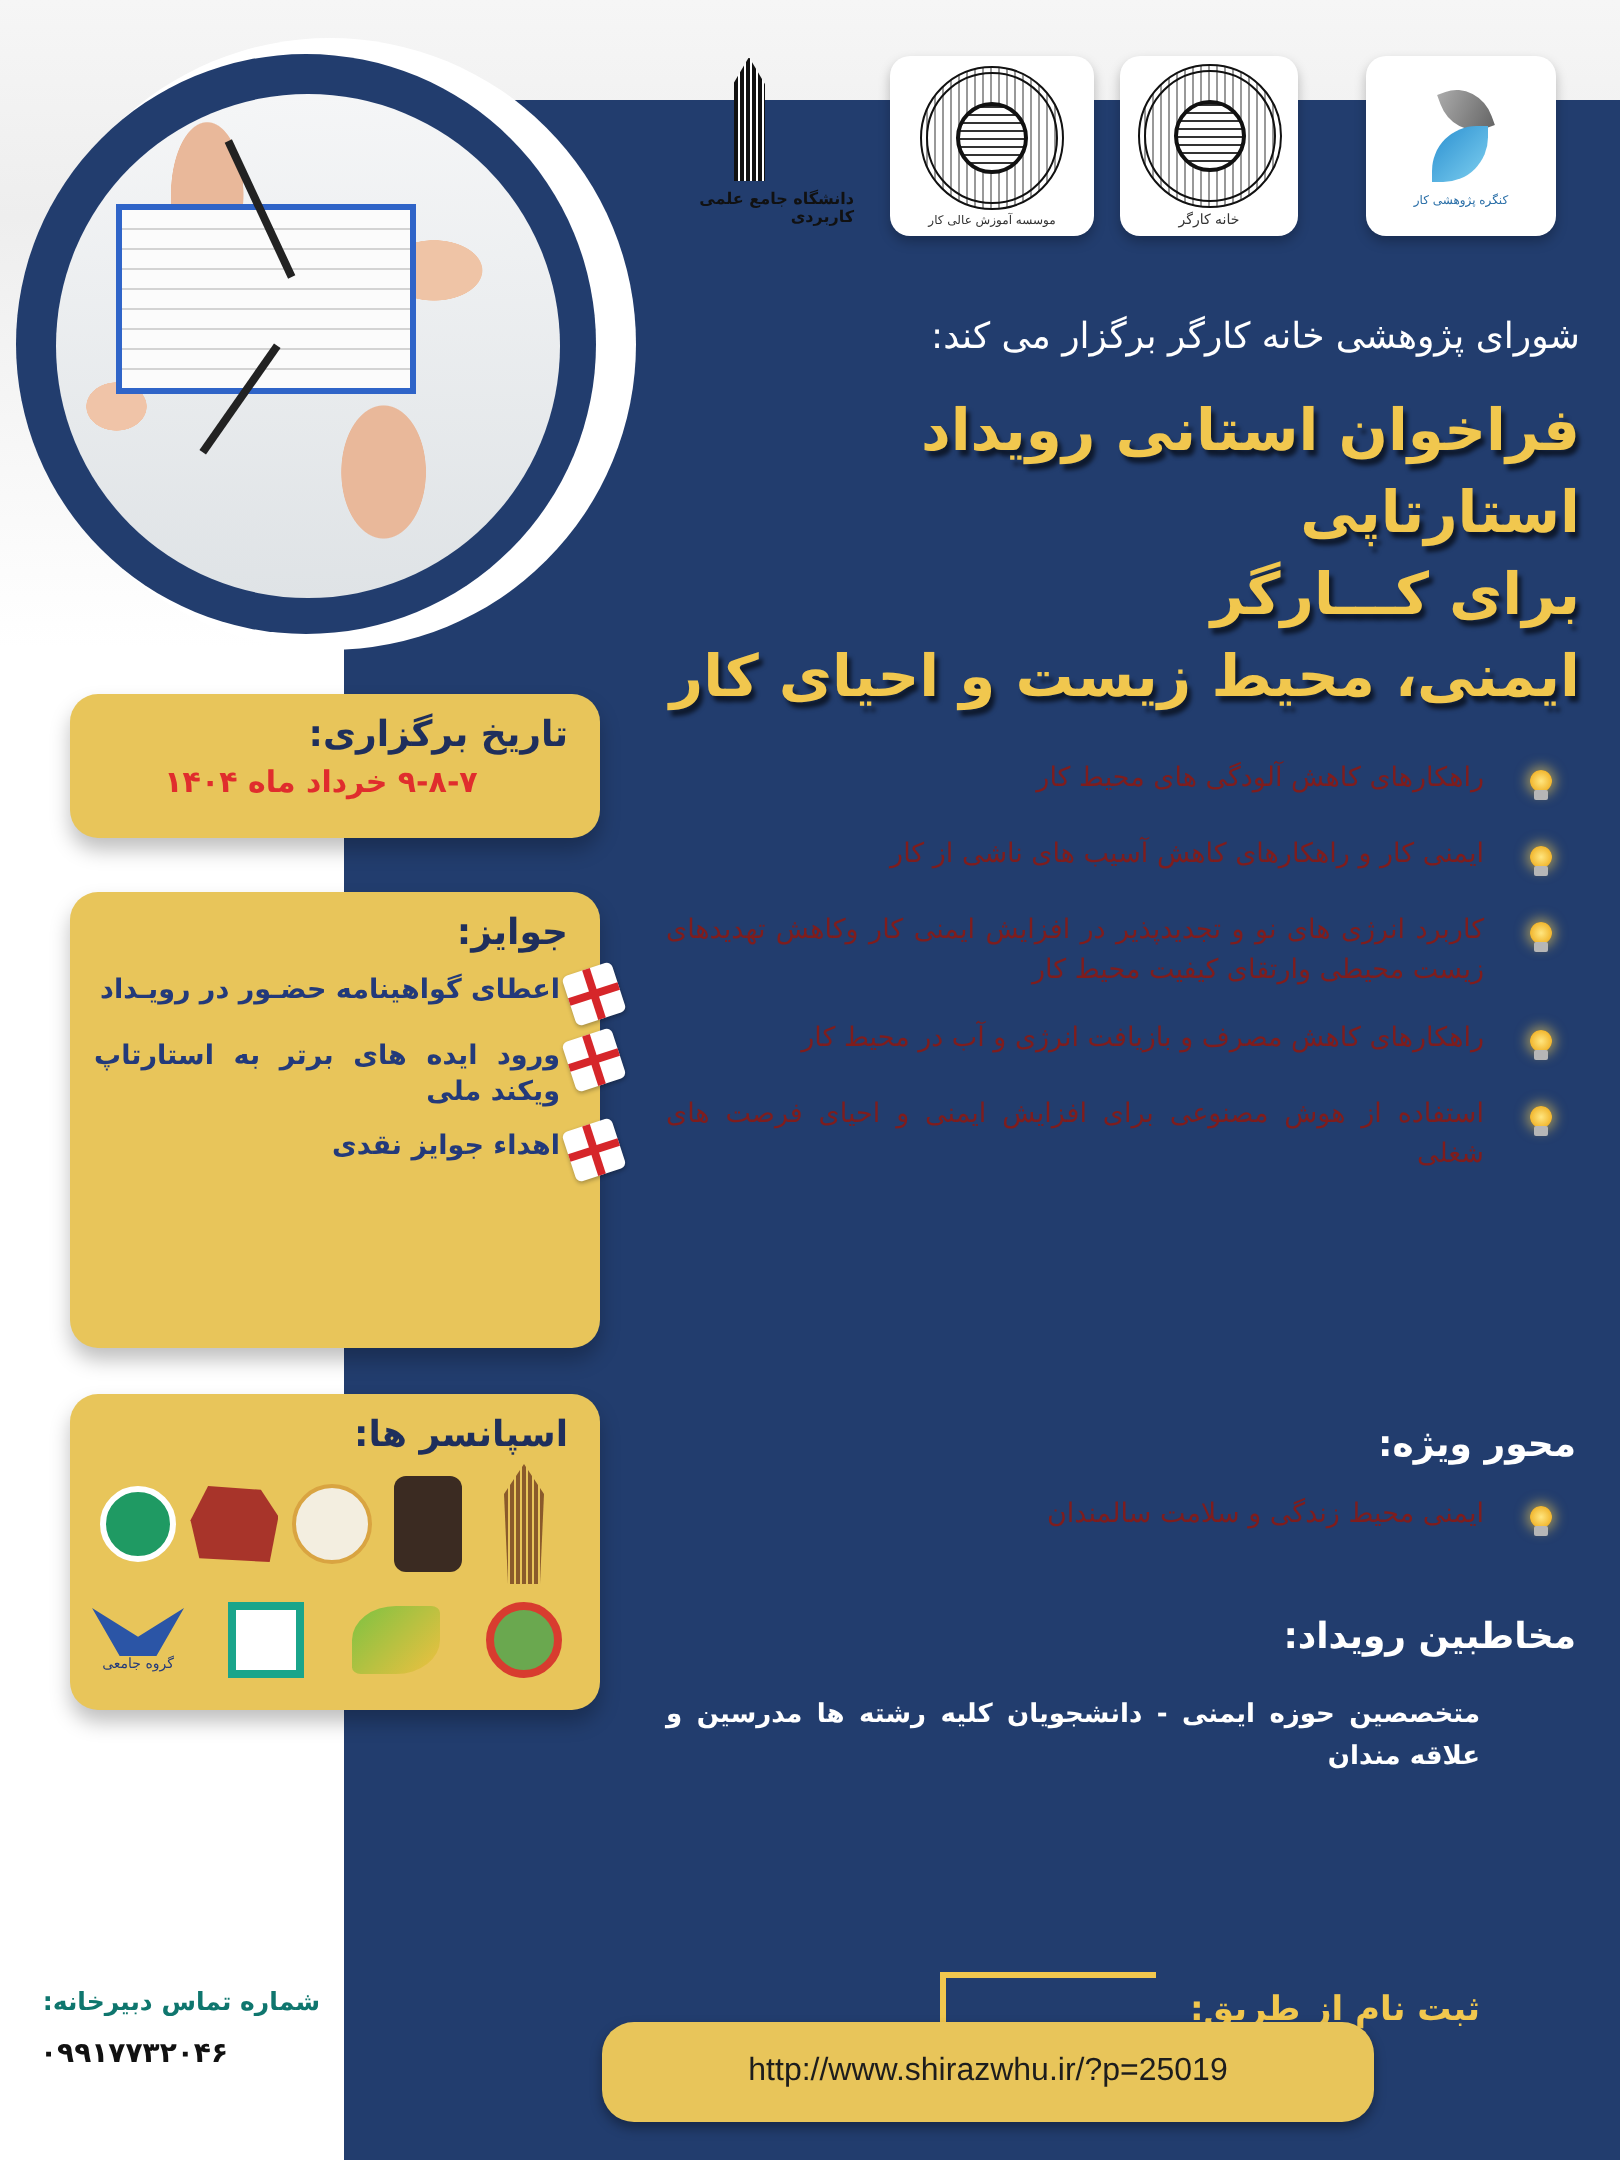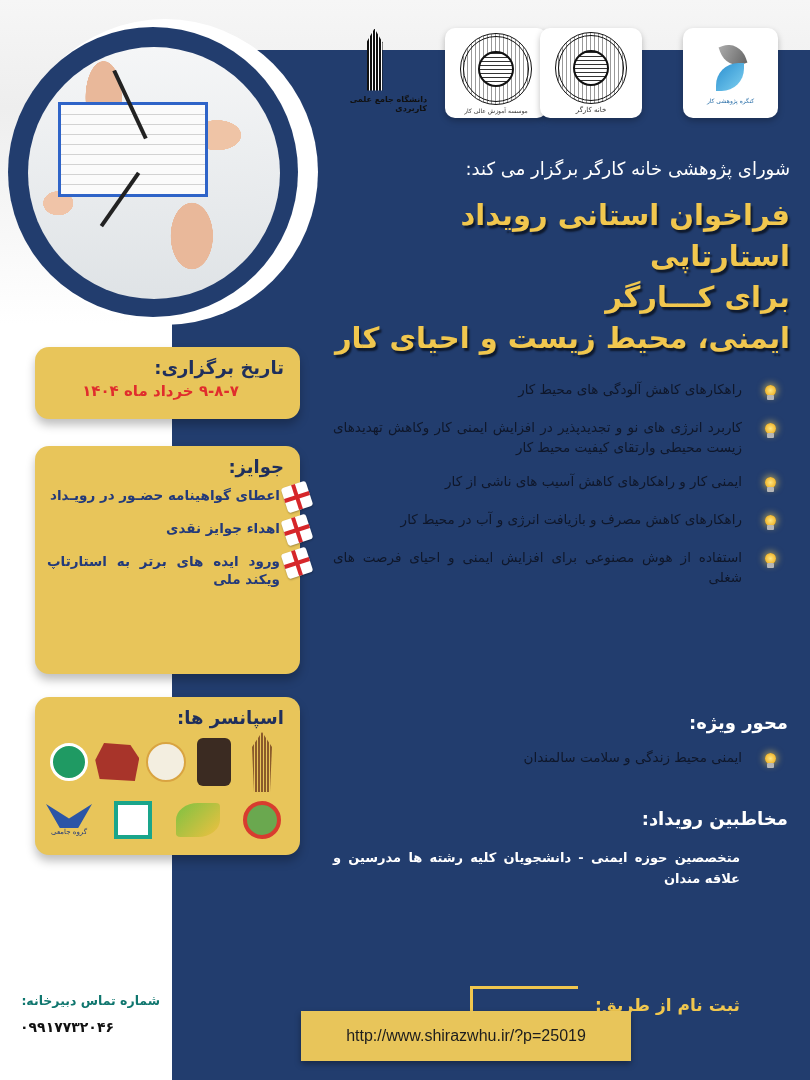--- a/index.html
+++ b/index.html
@@ -121,31 +121,31 @@
   }
   .section-title { font-size: 18px; font-weight: bold; color: #ffffff; }
   .axis-item { display: flex; align-items: flex-start; margin-top: 14px; }
   .bulb {
     width: 20px; height: 22px; flex: 0 0 20px; margin-left: 18px; margin-right: 8px;
     position: relative; margin-top: 2px;
   }
   .bulb::before { content:""; position:absolute; left:5px; top:4px; width:11px; height:11px; border-radius:50%;
     background: radial-gradient(circle,#ffe680 0,#f1b62e 70%); box-shadow: 0 0 6px 2px rgba(255,215,80,0.5); }
   .bulb::after { content:""; position:absolute; left:7px; top:14px; width:7px; height:5px; background:#b6b6b6; border-radius:1px; }
-  .axis-text { font-size: 13.5px; line-height: 20px; color: #0f172a; flex: 1; text-align: justify; text-align-last: right; }
+  .axis-text { font-size: 13.5px; line-height: 20px; color: #7f1d1d; flex: 1; text-align: justify; text-align-last: right; }
   .aud-text { font-size: 13px; font-weight: bold; line-height: 21px; color: #ffffff; margin-top: 18px; margin-right: 48px; text-align: justify; text-align-last: right; }
 
   .reg-label {
     position: absolute; right: 70px; top: 975px; color: #f1c74e; font-size: 17px; font-weight: bold; direction: rtl; margin-top: 20px;
   }
   .reg-line-h { position: absolute; left: 473px; top: 986px; width: 105px; height: 3px; background: #f1c74e; }
   .reg-line-v { position: absolute; left: 470px; top: 986px; width: 3px; height: 26px; background: #f1c74e; }
   .url-box {
-    position: absolute; left: 301px; top: 1011px; width: 330px; height: 50px;
-    background: #e8c55a; border-radius: 0; box-shadow: 0 3px 6px rgba(0,0,0,0.35);
+    position: absolute; left: 301px; top: 1011px; width: 386px; height: 50px;
+    background: #e8c55a; border-radius: 16px; box-shadow: 0 3px 6px rgba(0,0,0,0.35);
     display: flex; align-items: center; justify-content: center;
     color: #1d1d1d; font-family: "Liberation Sans", sans-serif; font-size: 16px;
   }
   .contact-label { position: absolute; left: 20px; top: 993px; width: 140px; color: #0f766e; font-size: 12.5px; font-weight: bold; direction: rtl; text-align: right; }
   .contact-phone { position: absolute; left: 20px; top: 1019px; width: 140px; color: #111; font-size: 14px; font-weight: bold; letter-spacing: 3px; text-align: left; }
 </style>
 </head>
 <body>
 
 <div class="bg-gradient"></div>
@@ -161,21 +161,21 @@
 <div class="logo-plain" style="left:322px;">
   <div class="tower"></div>
   <span style="margin-top:4px;direction:rtl;">دانشگاه جامع علمی کاربردی</span>
 </div>
 <div class="logo-box" style="left:445px; width:102px;">
   <div class="emblem">
       <div class="emblem-inner"></div>
     </div>
   <span style="direction:rtl;font-size:6px;margin-top:2px;">موسسه آموزش عالی کار</span>
 </div>
-<div class="logo-box" style="left:540px; width:102px;">
+<div class="logo-box" style="left:560px; width:89px;">
   <div class="emblem">
       <div class="emblem-inner"></div>
     </div>
   <span style="direction:rtl;font-size:7px;margin-top:2px;">خانه کارگر</span>
 </div>
 <div class="logo-box" style="left:683px; width:95px;">
   <div class="swoosh"></div>
   <span style="direction:rtl;font-size:6px;color:#2a6fa8;margin-top:4px;">کنگره پژوهشی کار</span>
 </div>
 
@@ -192,25 +192,25 @@
 </div>
 
 <div class="card" style="top:446px; height:228px;">
   <div class="card-title">جوایز:</div>
   <div class="prize-item">
     <span class="gift"></span>
     <span class="prize-text">اعطای گواهینامه حضـور در رویـداد</span>
   </div>
   <div class="prize-item">
     <span class="gift"></span>
-    <span class="prize-text">اهداء جوایز نقدی</span>
+    <span class="prize-text">ورود ایده های برتر به استارتاپ ویکند ملی</span>
   </div>
   <div class="prize-item">
     <span class="gift"></span>
-    <span class="prize-text">ورود ایده های برتر به استارتاپ ویکند ملی</span>
+    <span class="prize-text">اهداء جوایز نقدی</span>
   </div>
 </div>
 
 <div class="card" style="top:697px; height:158px;">
   <div class="card-title">اسپانسر ها:</div>
   <div class="sponsor-grid">
     <div class="sponsor">
         <div class="s-tower"></div>
       </div>
     <div class="sponsor">
@@ -241,25 +241,25 @@
   </div>
 </div>
 
 <div class="section" style="top:365px;">
   <div class="axis-item">
     <span class="bulb"></span>
     <span class="axis-text">راهکارهای کاهش آلودگی های محیط کار</span>
   </div>
   <div class="axis-item">
     <span class="bulb"></span>
+    <span class="axis-text">ایمنی کار و راهکارهای کاهش آسیب های ناشی از کار</span>
+  </div>
+  <div class="axis-item">
+    <span class="bulb"></span>
     <span class="axis-text">کاربرد انرژی های نو و تجدیدپذیر در افزایش ایمنی کار وکاهش تهدیدهای زیست محیطی وارتقای کیفیت محیط کار</span>
-  </div>
-  <div class="axis-item">
-    <span class="bulb"></span>
-    <span class="axis-text">ایمنی کار و راهکارهای کاهش آسیب های ناشی از کار</span>
   </div>
   <div class="axis-item">
     <span class="bulb"></span>
     <span class="axis-text">راهکارهای کاهش مصرف و بازیافت انرژی و آب در محیط کار</span>
   </div>
   <div class="axis-item">
     <span class="bulb"></span>
     <span class="axis-text">استفاده از هوش مصنوعی برای افزایش ایمنی و احیای فرصت های شغلی</span>
   </div>
 </div>

